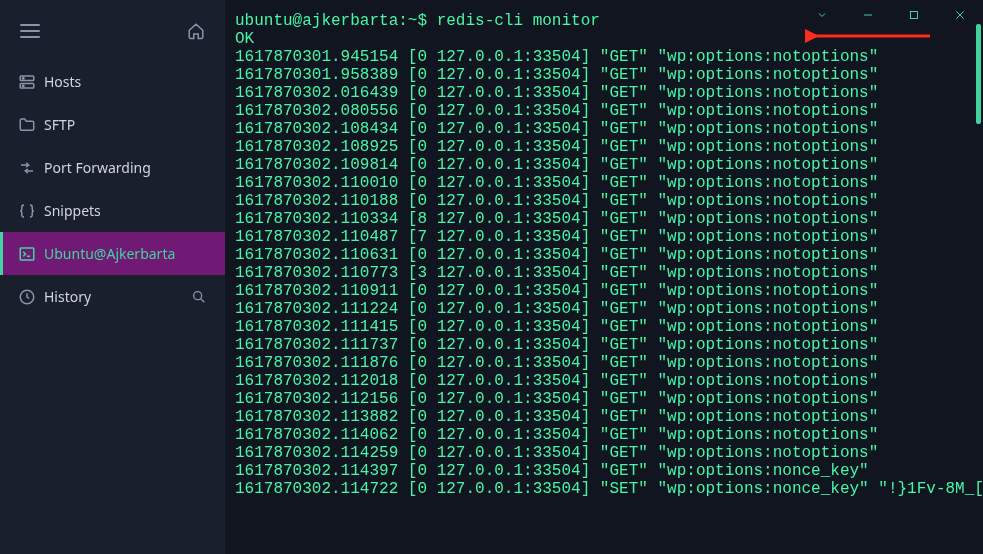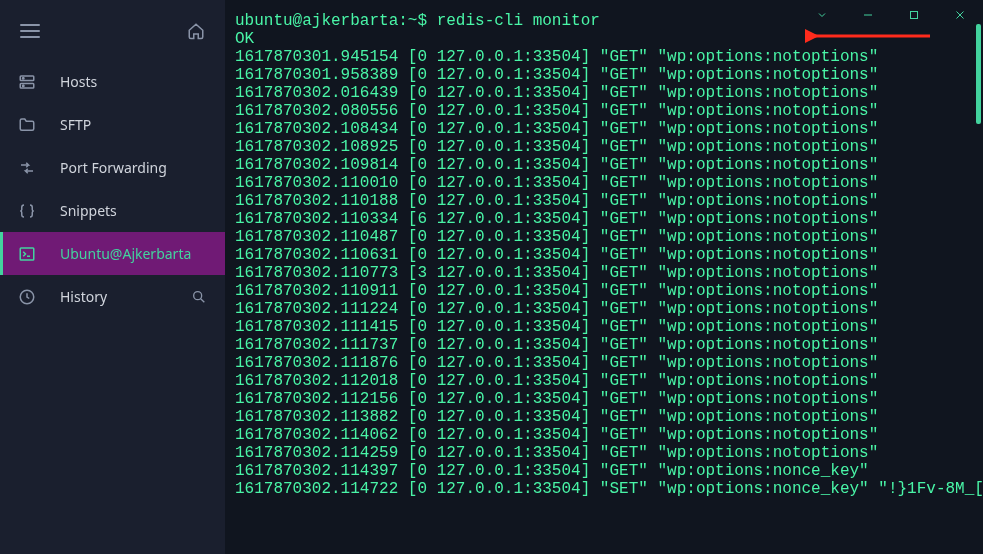--- a/index.html
+++ b/index.html
@@ -33,21 +33,21 @@
 }
 .sidebar-top {
   display:flex; align-items:center; justify-content:space-between;
   padding:10px 20px 20px 20px;
 }
 .hamburger { width:20px; height:14px; display:flex; flex-direction:column; justify-content:space-between; cursor:pointer;}
 .hamburger span { display:block; height:2px; background:#8a94a8; border-radius:1px;}
 .home-icon { width:18px; height:18px; cursor:pointer;}
 .nav { list-style:none; }
 .nav li {
-  display:flex; align-items:center; gap:24px;
+  display:flex; align-items:center; gap:8px;
   padding:12px 18px;
   font-size:14px;
   color:#d0d4dc;
   cursor:pointer;
   position:relative;
 }
 .nav li.active { background:#701a75; color:#43d39e; }
 .nav li.active::before {
   content:""; position:absolute; left:0; top:0; bottom:0; width:3px; background:#43d39e;
 }
@@ -193,22 +193,22 @@
     <div id="log-output">
         <div class="line">1617870301.945154 [0 127.0.0.1:33504] "GET" "wp:options:notoptions"</div>
         <div class="line">1617870301.958389 [0 127.0.0.1:33504] "GET" "wp:options:notoptions"</div>
         <div class="line">1617870302.016439 [0 127.0.0.1:33504] "GET" "wp:options:notoptions"</div>
         <div class="line">1617870302.080556 [0 127.0.0.1:33504] "GET" "wp:options:notoptions"</div>
         <div class="line">1617870302.108434 [0 127.0.0.1:33504] "GET" "wp:options:notoptions"</div>
         <div class="line">1617870302.108925 [0 127.0.0.1:33504] "GET" "wp:options:notoptions"</div>
         <div class="line">1617870302.109814 [0 127.0.0.1:33504] "GET" "wp:options:notoptions"</div>
         <div class="line">1617870302.110010 [0 127.0.0.1:33504] "GET" "wp:options:notoptions"</div>
         <div class="line">1617870302.110188 [0 127.0.0.1:33504] "GET" "wp:options:notoptions"</div>
-        <div class="line">1617870302.110334 [6 127.0.0.1:33504] "GET" "wp:options:notoptions"</div>
-        <div class="line">1617870302.110487 [0 127.0.0.1:33504] "GET" "wp:options:notoptions"</div>
+        <div class="line">1617870302.110334 [8 127.0.0.1:33504] "GET" "wp:options:notoptions"</div>
+        <div class="line">1617870302.110487 [7 127.0.0.1:33504] "GET" "wp:options:notoptions"</div>
         <div class="line">1617870302.110631 [0 127.0.0.1:33504] "GET" "wp:options:notoptions"</div>
         <div class="line">1617870302.110773 [3 127.0.0.1:33504] "GET" "wp:options:notoptions"</div>
         <div class="line">1617870302.110911 [0 127.0.0.1:33504] "GET" "wp:options:notoptions"</div>
         <div class="line">1617870302.111224 [0 127.0.0.1:33504] "GET" "wp:options:notoptions"</div>
         <div class="line">1617870302.111415 [0 127.0.0.1:33504] "GET" "wp:options:notoptions"</div>
         <div class="line">1617870302.111737 [0 127.0.0.1:33504] "GET" "wp:options:notoptions"</div>
         <div class="line">1617870302.111876 [0 127.0.0.1:33504] "GET" "wp:options:notoptions"</div>
         <div class="line">1617870302.112018 [0 127.0.0.1:33504] "GET" "wp:options:notoptions"</div>
         <div class="line">1617870302.112156 [0 127.0.0.1:33504] "GET" "wp:options:notoptions"</div>
         <div class="line">1617870302.113882 [0 127.0.0.1:33504] "GET" "wp:options:notoptions"</div>

